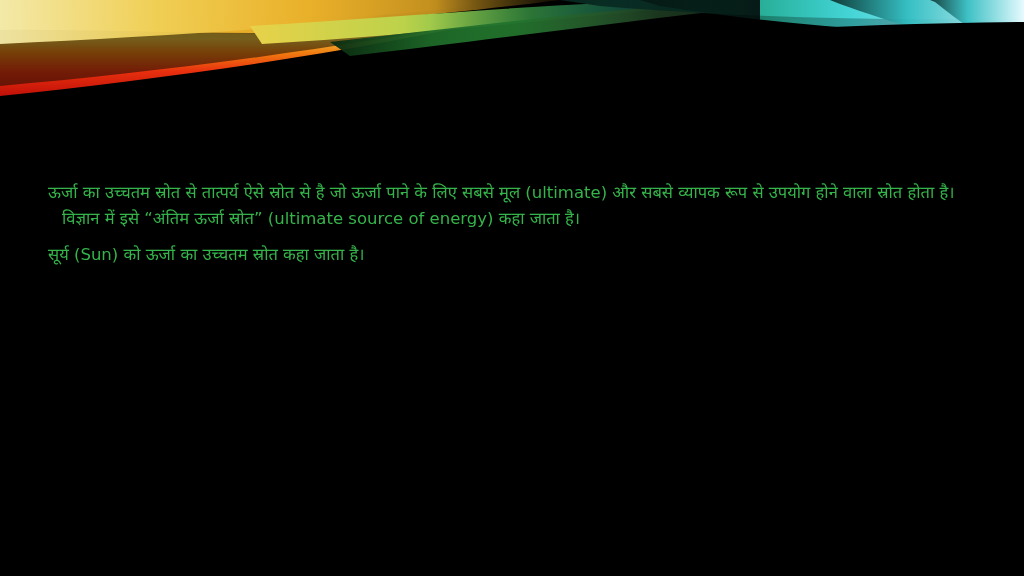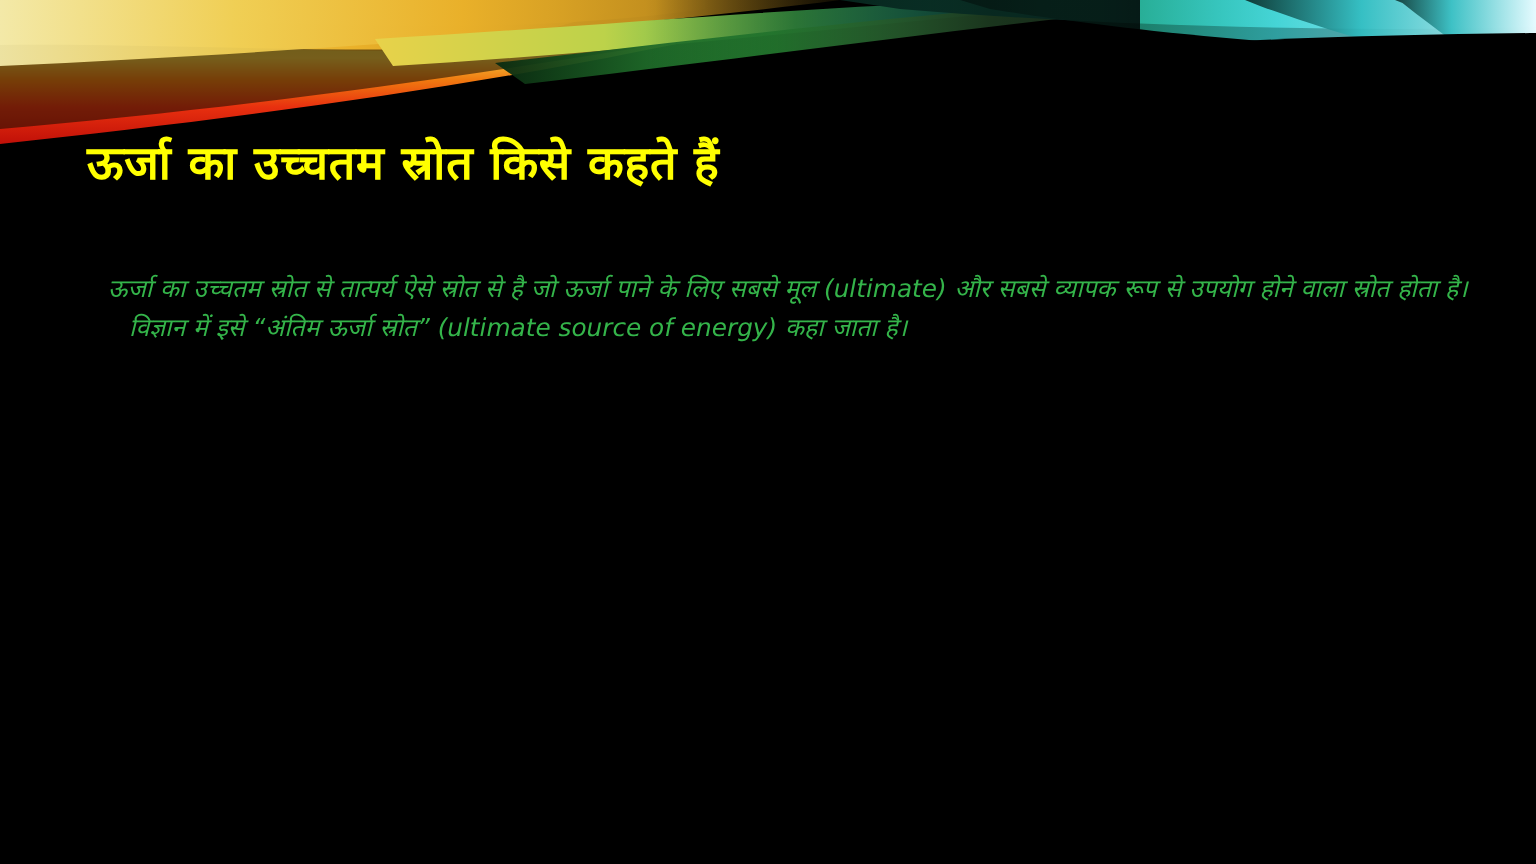--- a/index.html
+++ b/index.html
@@ -40,24 +40,23 @@
     line-height: 1.15;
     font-weight: bold;
     color: #ffff00;
     letter-spacing: 0.5px;
     white-space: nowrap;
   }
 
   
   .body-block {
     position: absolute;
-    left: 72px;
+    left: 48px;
     top: 180px;
     width: 920px;
-    font-style: italic;
   }
   .para {
     color: #34b44a;
     font-size: 16.5px;
     line-height: 25.5px;
     margin: 0 0 11px 0;
     padding-left: 14px;
     text-indent: -14px;
   }
   .para.p2 { margin-bottom: 11px; }
@@ -136,19 +135,19 @@
       <path d="M830,0 L1024,0 L1024,52 C960,44 890,22 840,4 Z" fill="url(#gCoolThin)" opacity="0.9"></path>
       <path d="M930,0 L1024,0 L1024,70 C1000,50 960,22 935,2 Z" fill="url(#gCoolThin)" opacity="0.85"></path>
 
       <path d="M300,120 C420,60 640,26 1024,22 L1024,120 Z" fill="#000000"></path>
       <path d="M0,120 L1024,120 L1024,40 C700,38 420,72 230,120 Z" fill="#000000" opacity="0.92"></path>
 
       <rect x="430" y="0" width="330" height="120" fill="url(#gFadeR)" opacity="0.85"></rect>
     </svg>
   </div>
 
-  <div class="title">ऊर्जा का उच्चतम स्रोत किसे कहते हैं</div>
 
   <div class="body-block">
     <p class="para p1">ऊर्जा का उच्चतम स्रोत से तात्पर्य ऐसे स्रोत से है जो ऊर्जा पाने के लिए सबसे मूल (ultimate) और सबसे व्यापक रूप से उपयोग होने वाला स्रोत होता है। विज्ञान में इसे “अंतिम ऊर्जा स्रोत” (ultimate source of energy) कहा जाता है।</p>
+    <p class="para p2">सूर्य (Sun) को ऊर्जा का उच्चतम स्रोत कहा जाता है।</p>
   </div>
 
 </div>
 
 </body></html>

